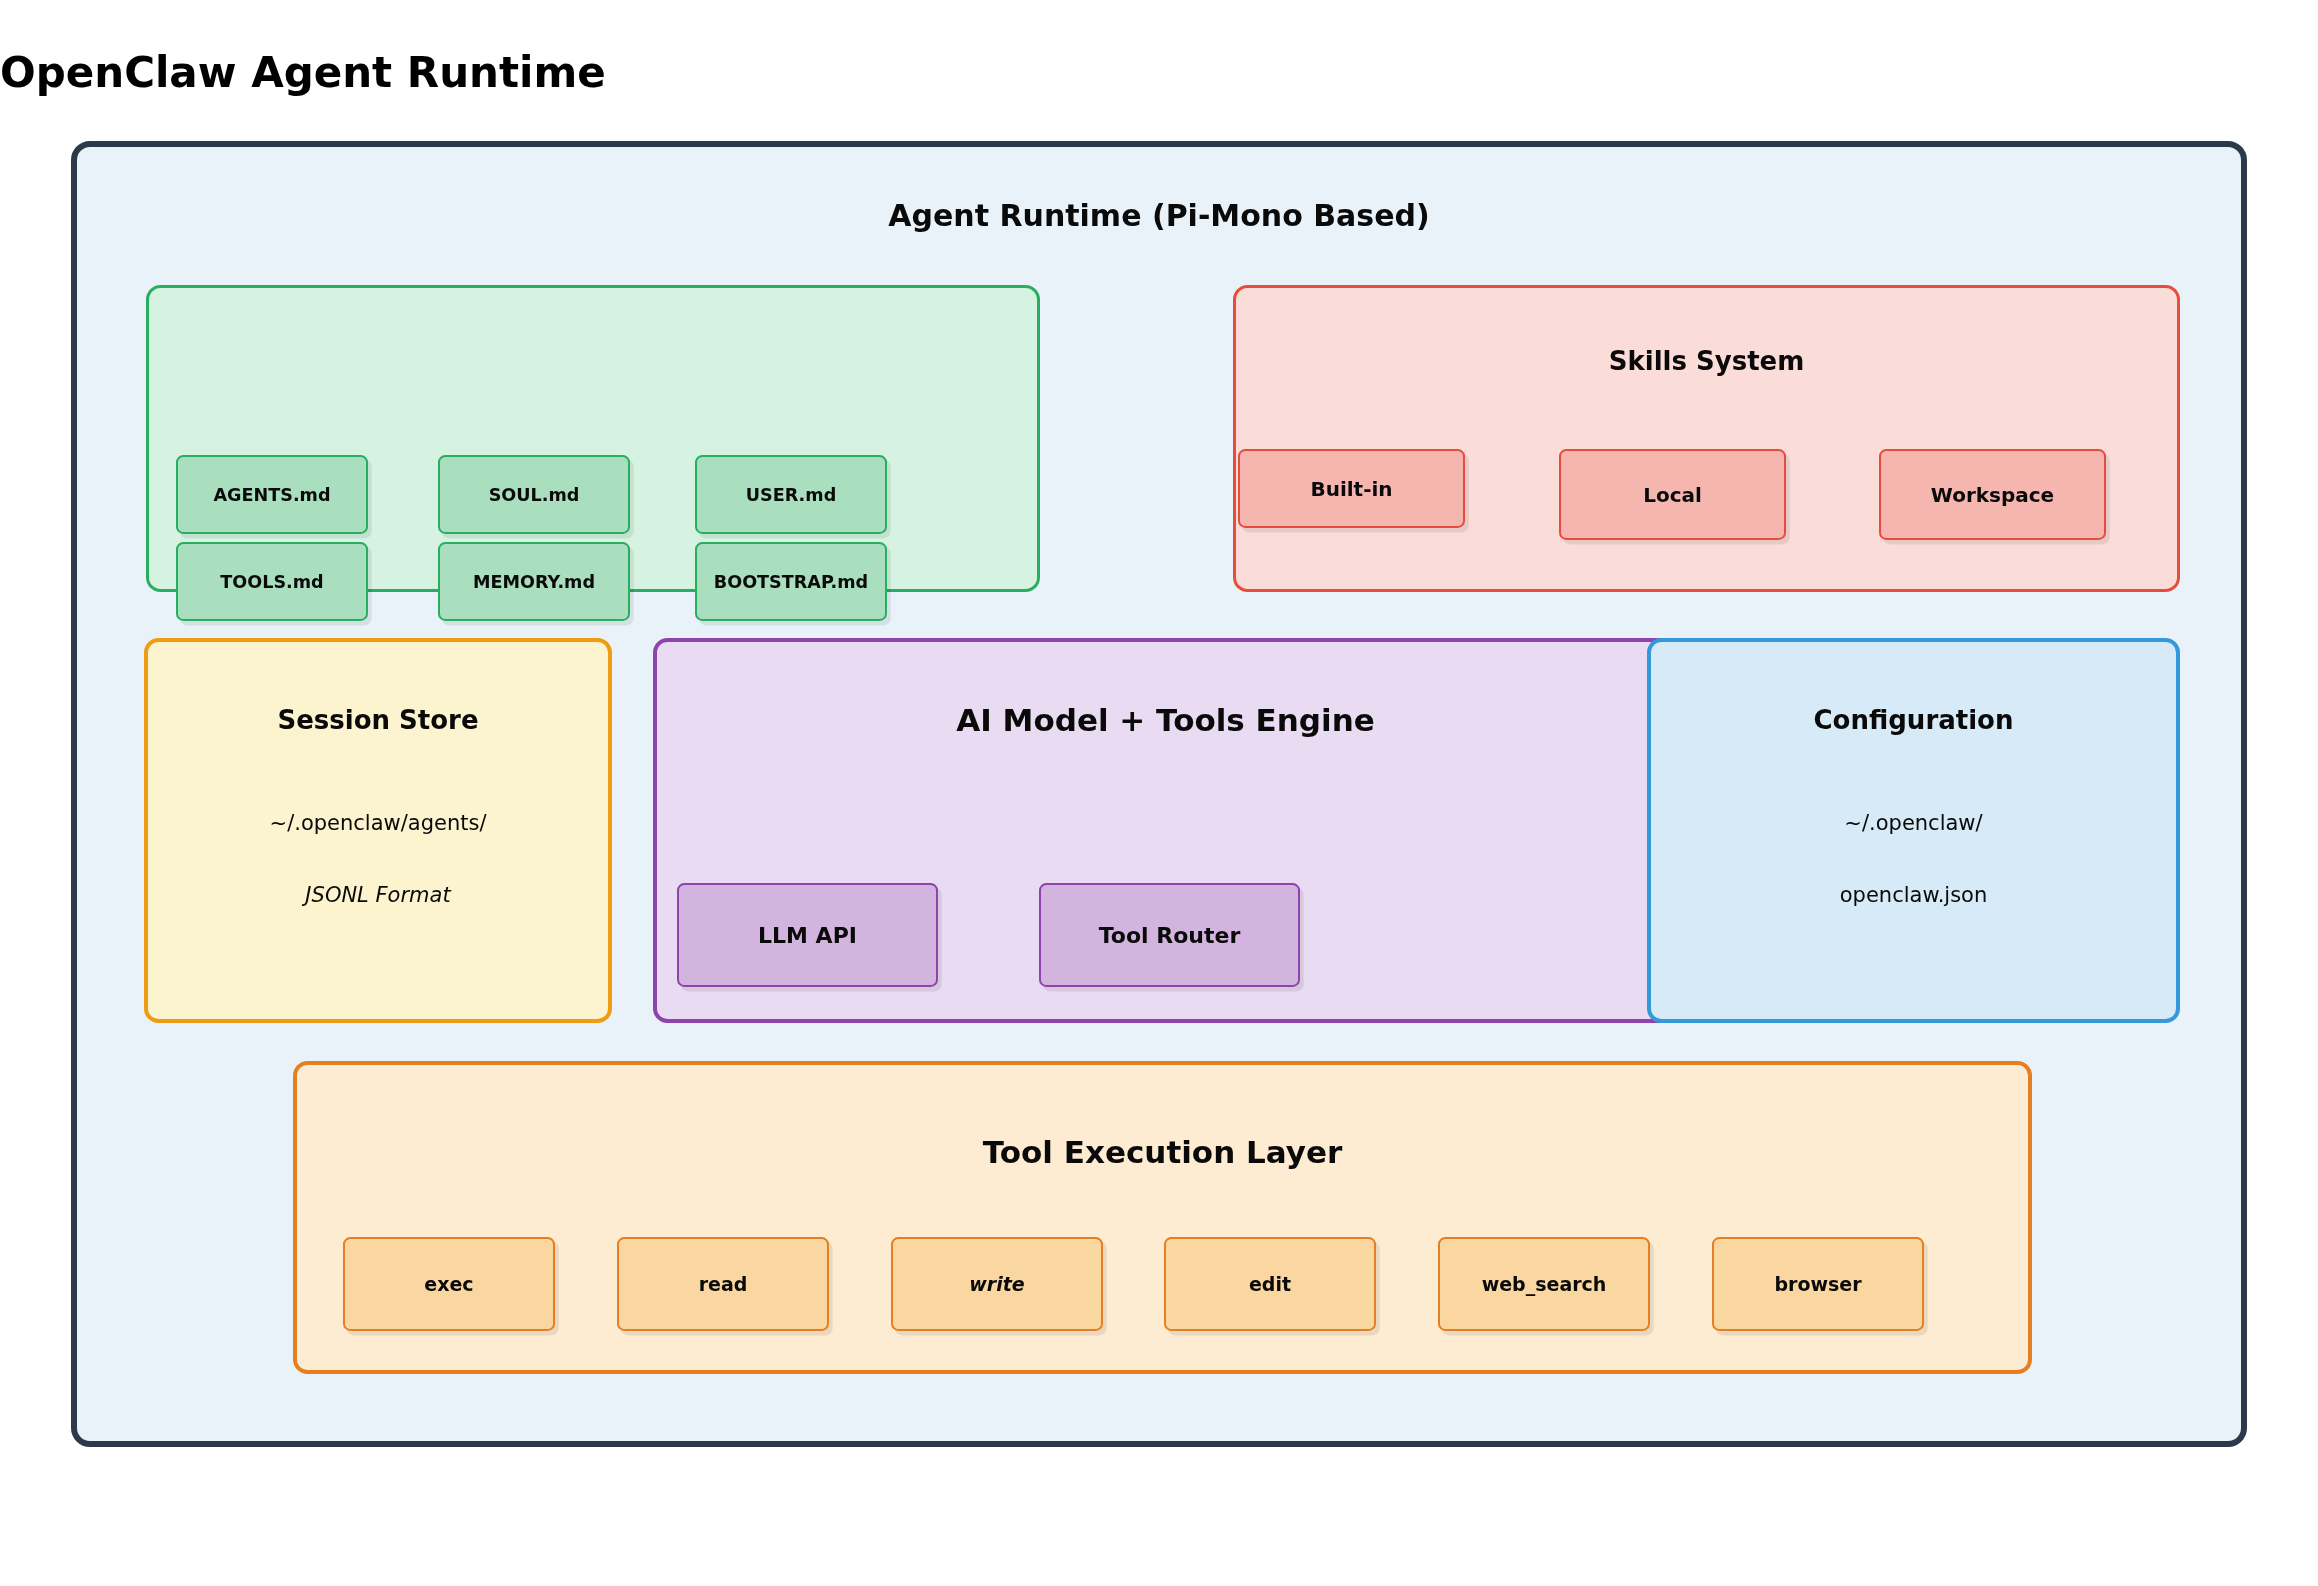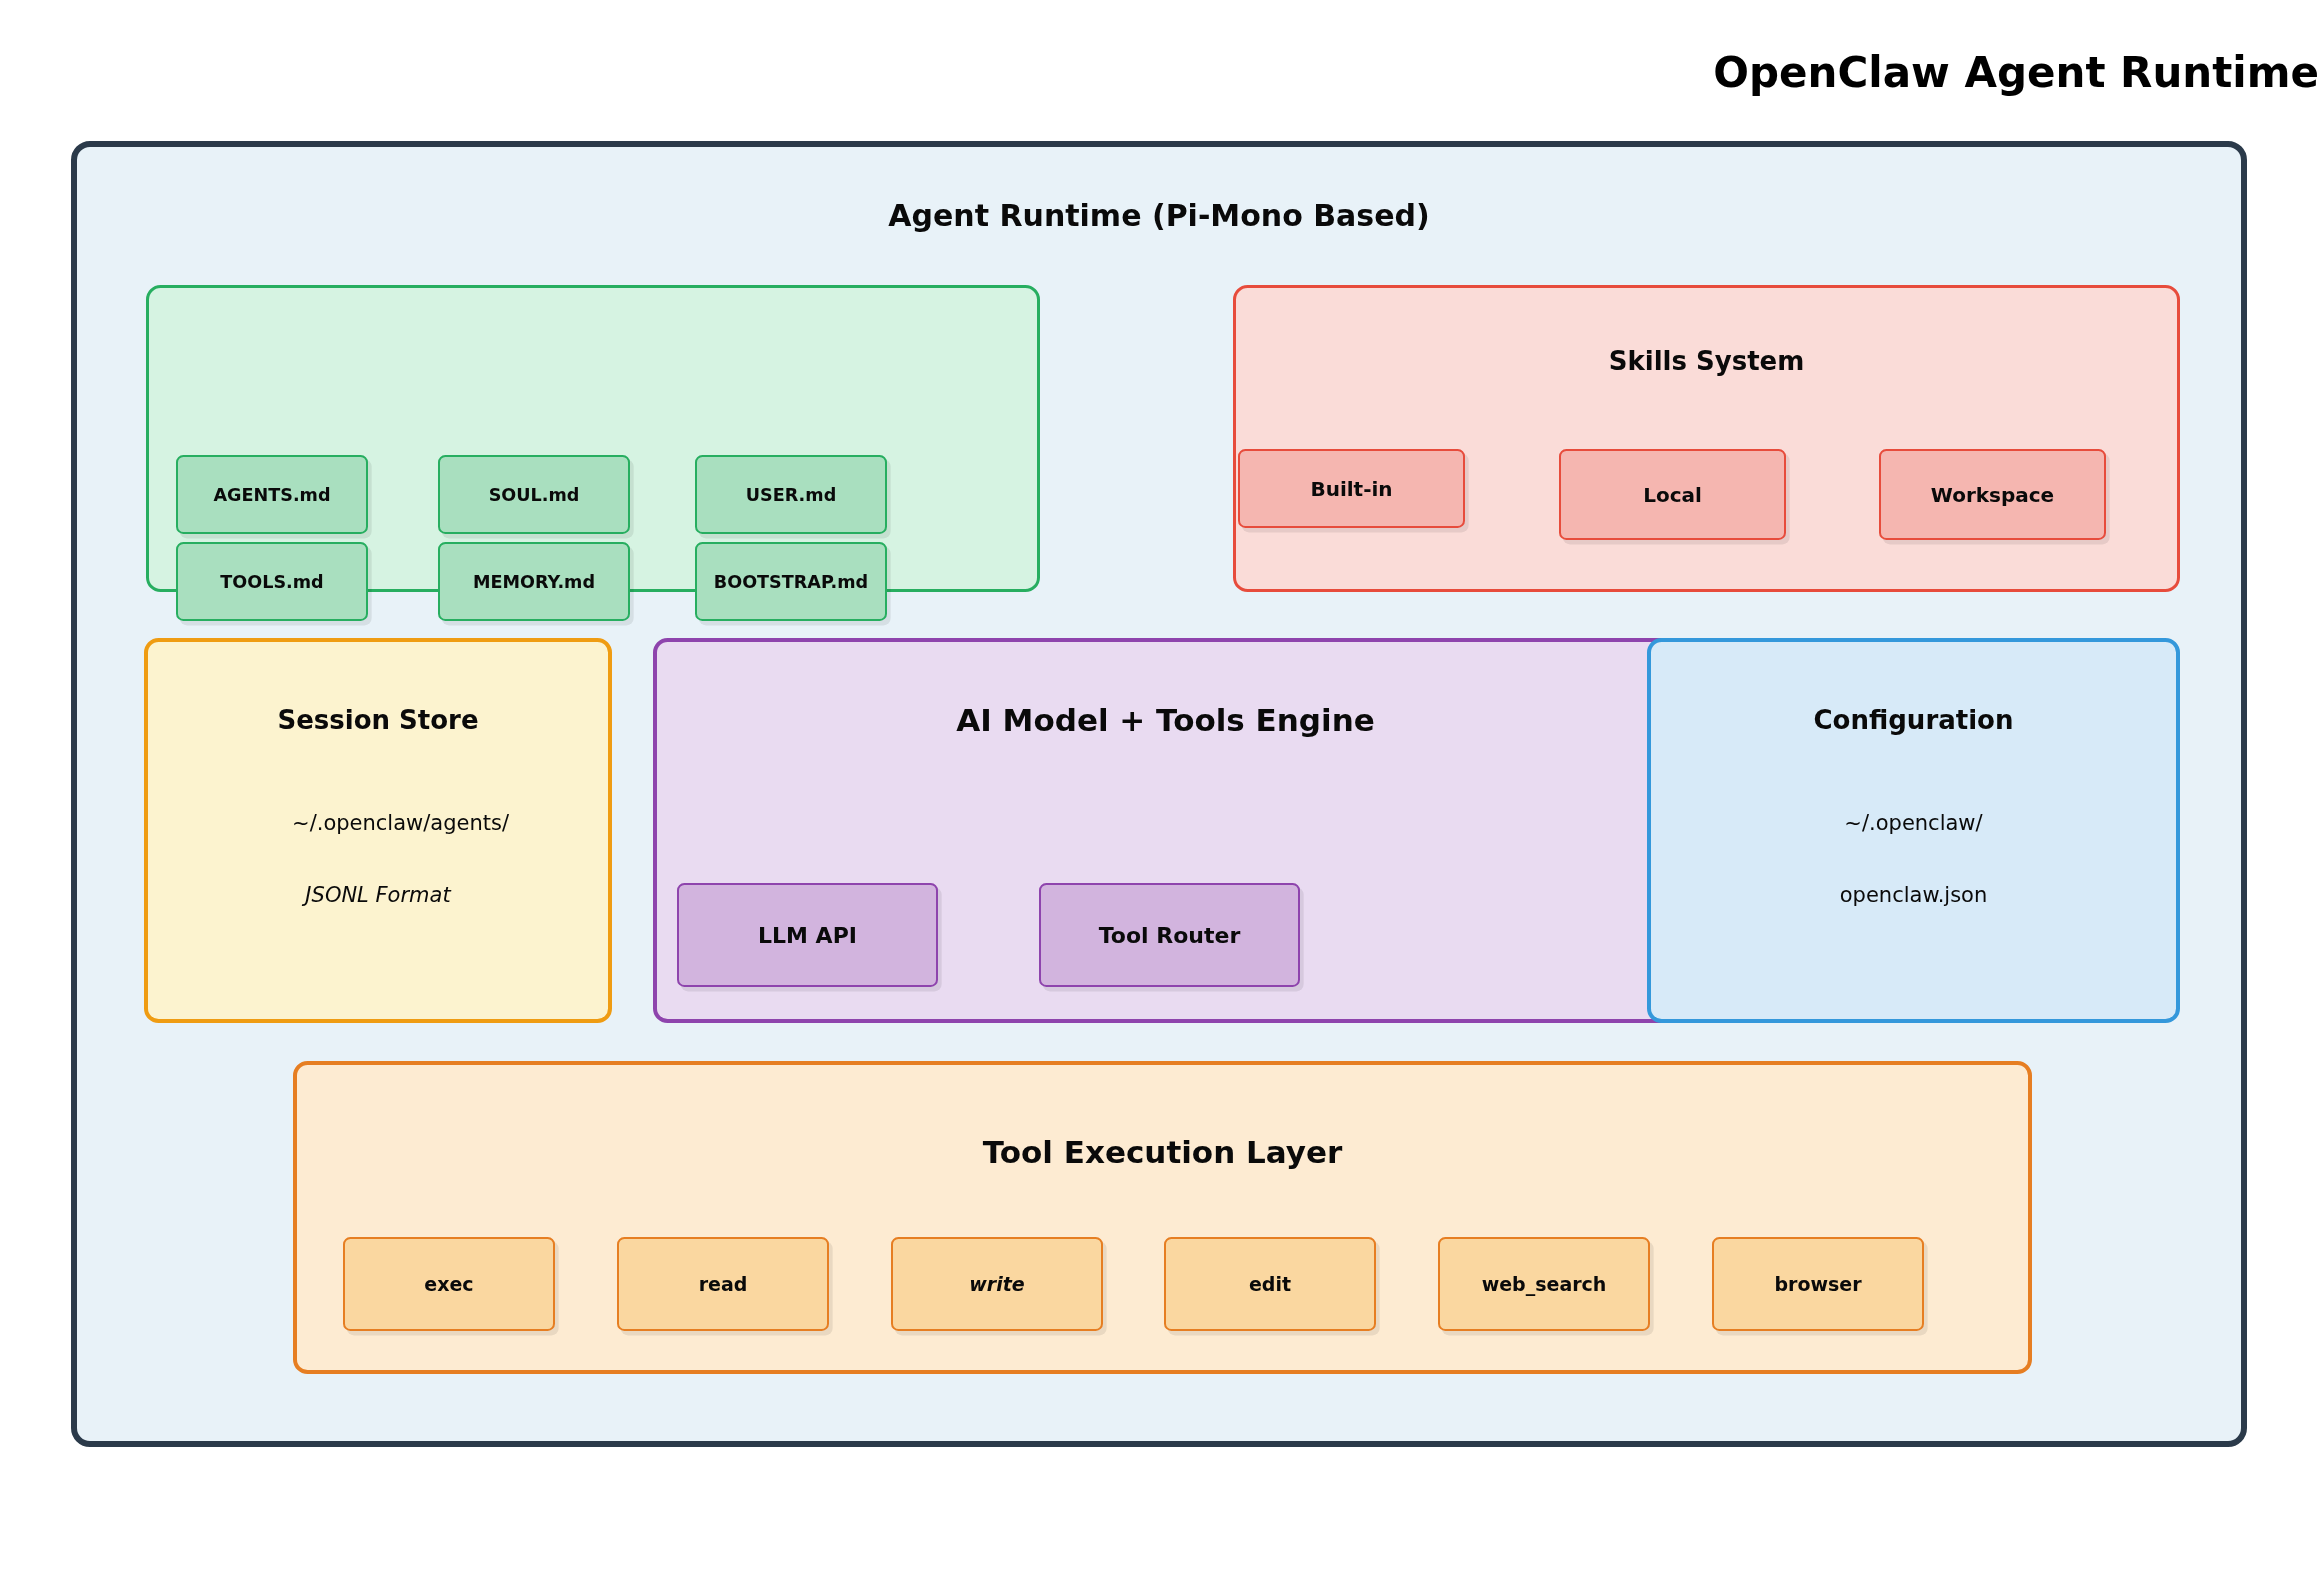--- a/index.html
+++ b/index.html
@@ -13,21 +13,21 @@
     height: 1587px;
     background: #ffffff;
     font-family: "DejaVu Sans", "Liberation Sans", sans-serif;
     color: #0a0a0a;
     overflow: hidden;
   }
   .abs { position: absolute; box-sizing: border-box; }
 
   .main-title {
     left: 0; top: 48px; width: 2319px;
-    text-align: right;
+    text-align: left;
     font-size: 42px; font-weight: bold;
     color: #000000;
   }
 
   .outer-container {
     left: 71px; top: 141px; width: 2176px; height: 1306px;
     background: var(--outer_bg);
     border: 6.6px solid var(--outer_border);
     border-radius: 19px;
   }
@@ -95,21 +95,21 @@
   <div class="abs node green-node" style="left:695px; top:542px; width:192px; height:79px;">BOOTSTRAP.md</div>
 
   <div class="abs section red-box" style="left:1233px; top:285px; width:947px; height:307px;"></div>
   <div class="abs section-title" style="left:1233px; top:345px; width:947px;">Skills System</div>
   <div class="abs node red-node" style="left:1238px; top:449px; width:227px; height:79px;">Built-in</div>
   <div class="abs node red-node" style="left:1879px; top:449px; width:227px; height:91px;">Workspace</div>
   <div class="abs node red-node" style="left:1559px; top:449px; width:227px; height:91px;">Local</div>
 
   <div class="abs section yellow-box" style="left:144px; top:638px; width:468px; height:385px;"></div>
   <div class="abs section-title" style="left:144px; top:704px; width:468px;">Session Store</div>
-  <div class="abs body-text" style="left:144px; top:809px; width:513px;">~/.openclaw/agents/</div>
+  <div class="abs body-text" style="left:144px; top:809px; width:468px;">~/.openclaw/agents/</div>
   <div class="abs body-text italic" style="left:144px; top:881px; width:468px;">JSONL Format</div>
 
   <div class="abs section purple-box" style="left:653px; top:638px; width:1025px; height:385px;"></div>
   <div class="abs section-title big" style="left:653px; top:701px; width:1025px;">AI Model + Tools Engine</div>
   <div class="abs node purple-node" style="left:677px; top:883px; width:261px; height:104px;">LLM API</div>
   <div class="abs node purple-node" style="left:1039px; top:883px; width:261px; height:104px;">Tool Router</div>
 
   <div class="abs section blue-box" style="left:1647px; top:638px; width:533px; height:385px;"></div>
   <div class="abs section-title" style="left:1647px; top:704px; width:533px;">Configuration</div>
   <div class="abs body-text" style="left:1647px; top:809px; width:533px;">~/.openclaw/</div>

